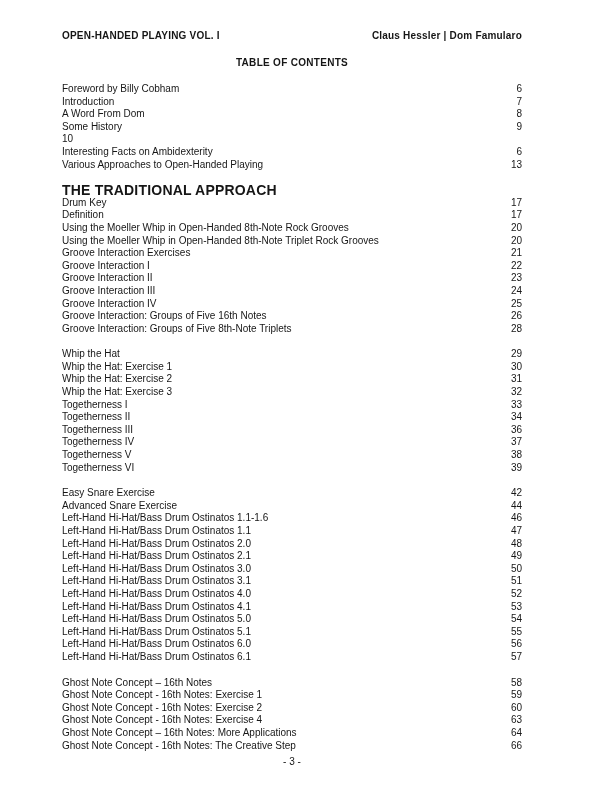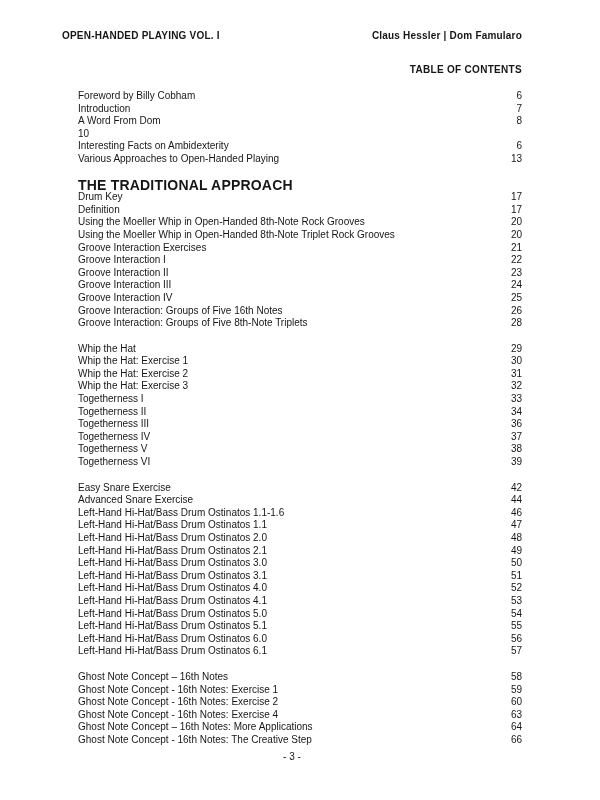--- a/index.html
+++ b/index.html
@@ -20,29 +20,28 @@
   }
   .header-row {
     display: flex;
     justify-content: space-between;
     align-items: baseline;
     font-size: 10px;
     font-weight: 700;
     letter-spacing: 0.2px;
   }
   .toc-title {
-    text-align: right;
+    text-align: center;
     font-size: 10px;
     font-weight: 700;
-    margin-top: 23px;
+    margin-top: 16px;
     letter-spacing: 0.3px;
   }
   .toc {
     margin-top: 15px;
-    margin-left: 16px;
   }
   .group {
     margin-bottom: 13px;
   }
   .group:last-child {
     margin-bottom: 4px;
   }
   .group-heading {
     font-size: 14px;
     font-weight: 700;
@@ -89,20 +88,24 @@
         </div>
         <div class="entry">
           <span class="entry-label">Introduction</span>
           <span class="entry-page">7</span>
         </div>
         <div class="entry">
           <span class="entry-label">A Word From Dom</span>
           <span class="entry-page">8</span>
         </div>
         <div class="entry">
+          <span class="entry-label">Some History</span>
+          <span class="entry-page">9</span>
+        </div>
+        <div class="entry">
           <span class="entry-page">10</span>
         </div>
         <div class="entry">
           <span class="entry-label">Interesting Facts on Ambidexterity</span>
           <span class="entry-page">6</span>
         </div>
         <div class="entry">
           <span class="entry-label">Various Approaches to Open-Handed Playing</span>
           <span class="entry-page">13</span>
         </div>

